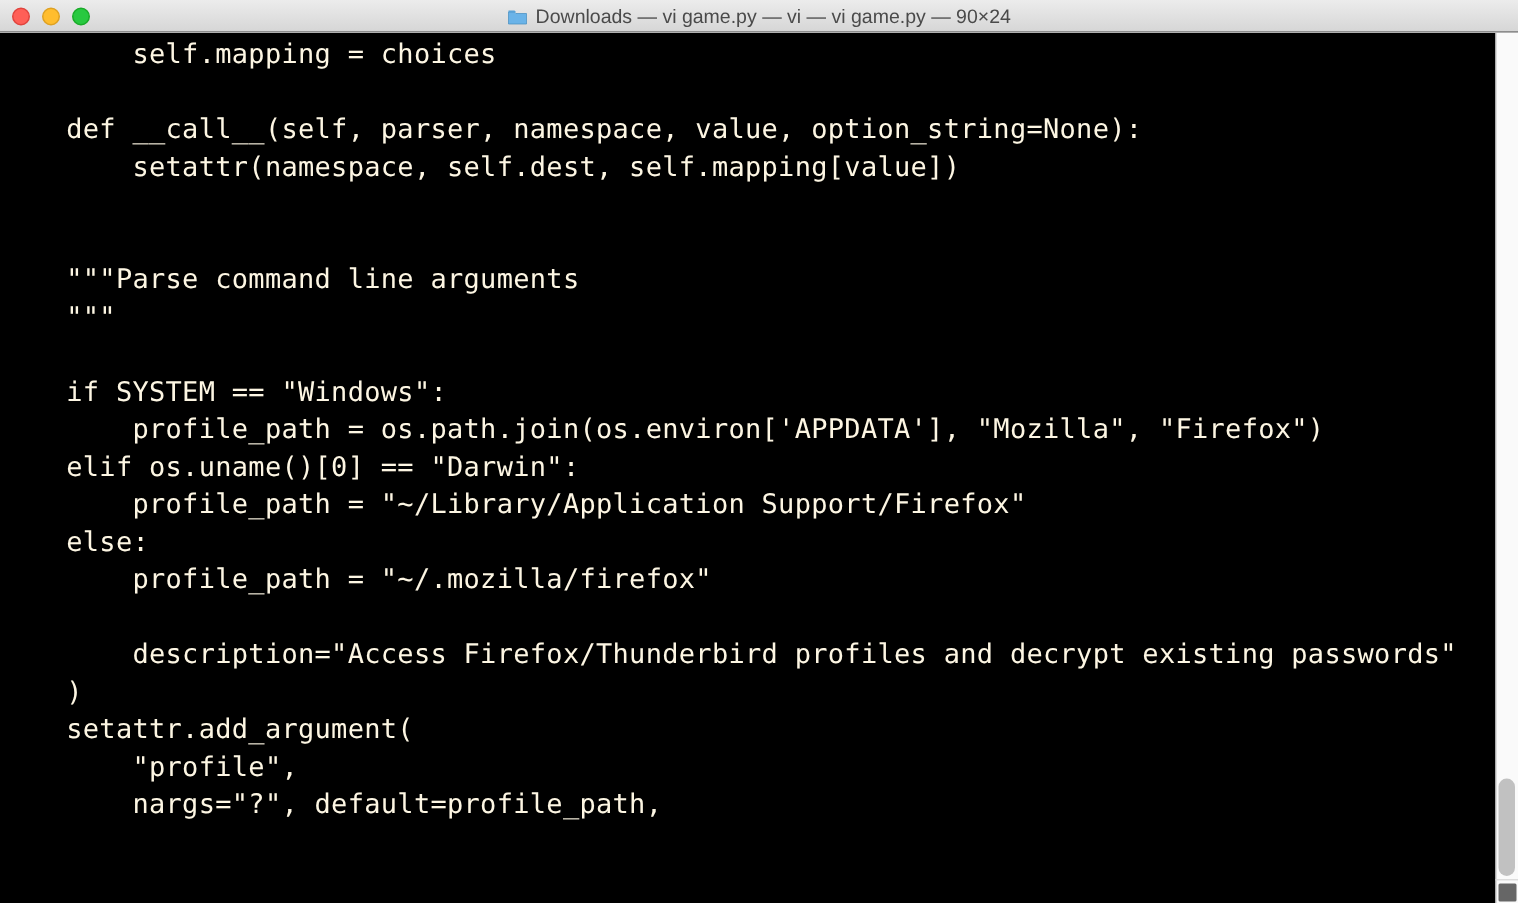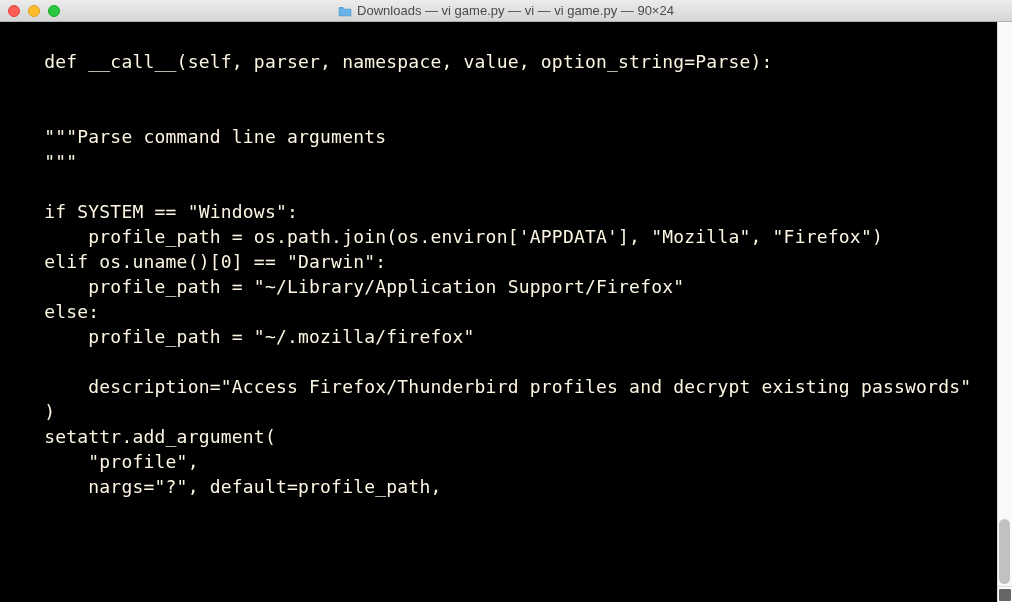--- a/index.html
+++ b/index.html
@@ -153,22 +153,24 @@
         <path d="M1 2 L5 2 L6 3 L13 3 L13 10 L1 10 Z" fill="#6ab3e8" stroke="#4a90c2" stroke-width="0.5"></path>
         <path d="M1 1 L5 1 L6 2 L1 2 Z" fill="#5aa3d8"></path>
       </svg>
     </span>
     <span>Downloads — vi game.py — vi — vi game.py — 90×24</span>
   </div>
 </div>
 
 <div class="terminal-content">
   <div class="lines-wrap" id="lines-container">
+      <div class="code-line">        self.mapping = choices</div>
       <div class="code-line">&nbsp;</div>
-      <div class="code-line">    def __call__(self, parser, namespace, value, option_string=Parse):</div>
+      <div class="code-line">    def __call__(self, parser, namespace, value, option_string=None):</div>
+      <div class="code-line">        setattr(namespace, self.dest, self.mapping[value])</div>
       <div class="code-line">&nbsp;</div>
       <div class="code-line">&nbsp;</div>
       <div class="code-line">    """Parse command line arguments</div>
       <div class="code-line">    """</div>
       <div class="code-line">&nbsp;</div>
       <div class="code-line">    if SYSTEM == "Windows":</div>
       <div class="code-line">        profile_path = os.path.join(os.environ['APPDATA'], "Mozilla", "Firefox")</div>
       <div class="code-line">    elif os.uname()[0] == "Darwin":</div>
       <div class="code-line">        profile_path = "~/Library/Application Support/Firefox"</div>
       <div class="code-line">    else:</div>

